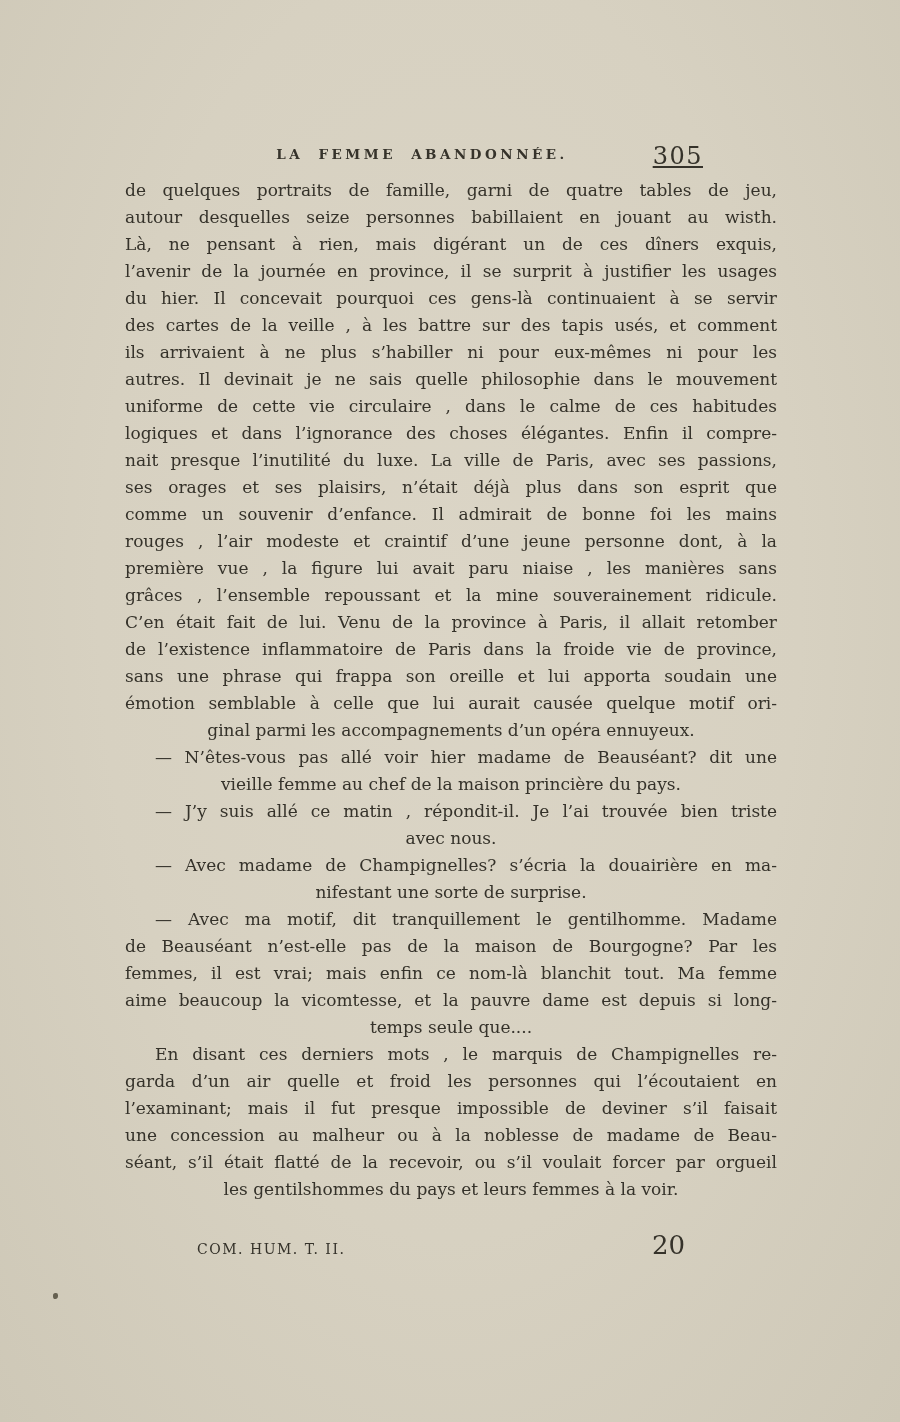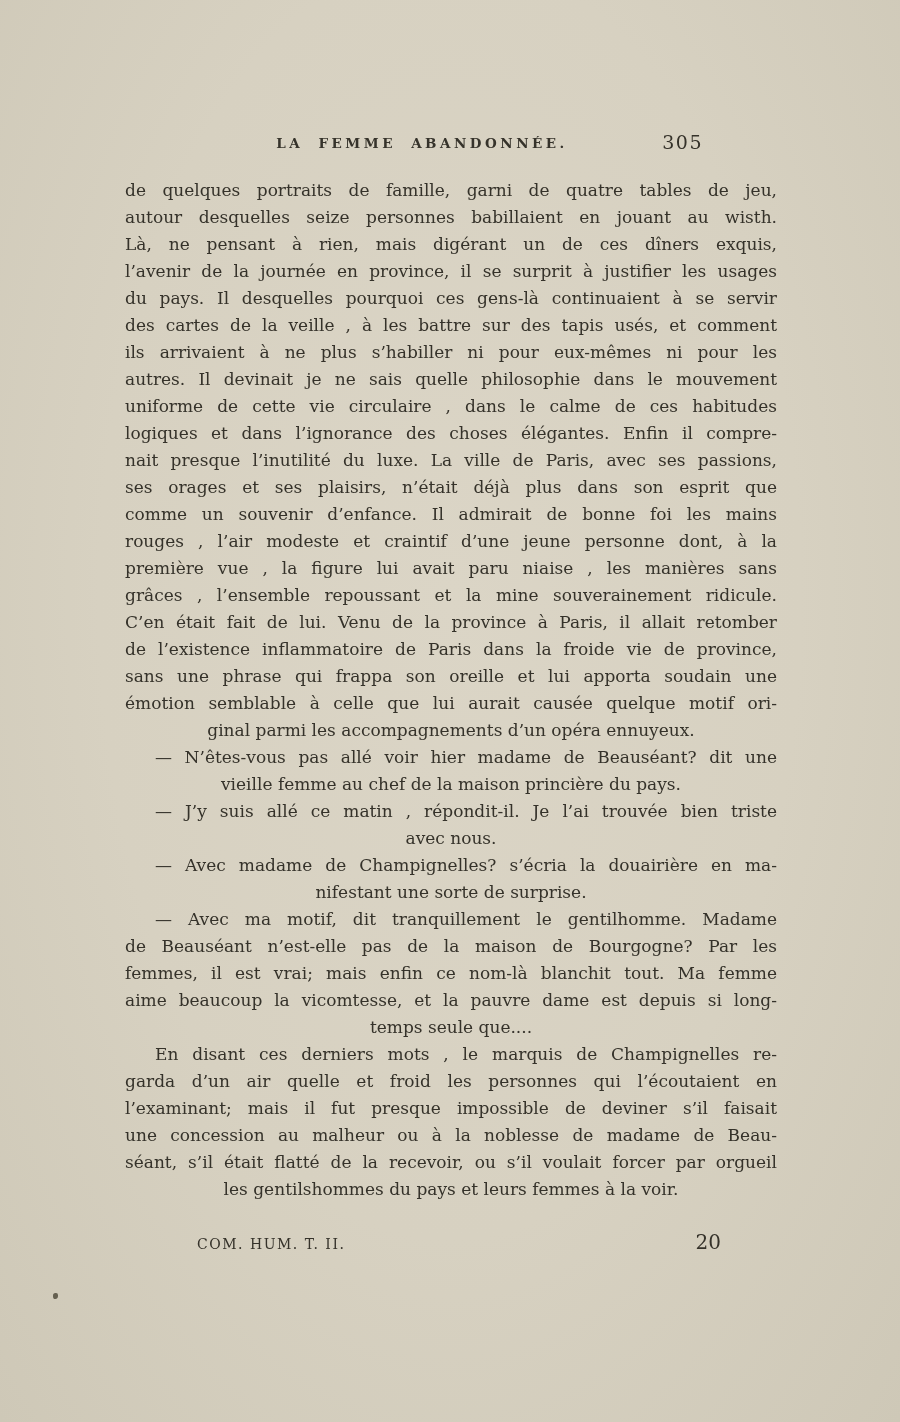--- a/index.html
+++ b/index.html
@@ -14,42 +14,43 @@
   }
   .page {
     position: relative;
     width: 900px;
     height: 1422px;
     background: radial-gradient(ellipse at 50% 42%, #dbd5c6 0%, #d7d1c1 55%, #cec8b7 100%);
     color: #35322a;
   }
   .page-header {
     position: absolute;
-    top: 135px;
+    top: 146px;
     left: 125px;
     width: 652px;
     height: 24px;
   }
   .header-title {
     position: absolute;
     left: 0;
     right: 58px;
     text-align: center;
     font-size: 13.5px;
     font-weight: bold;
     letter-spacing: 3.5px;
     word-spacing: 7px;
     color: #36332b;
   }
   .page-number {
     position: absolute;
     right: 74px;
     top: -4px;
-    font-size: 19px;
+    font-size: 24px;
     letter-spacing: 1.5px;
+    text-decoration: underline;
   }
   .text-block {
     position: absolute;
     top: 177px;
     left: 125px;
     width: 652px;
     font-size: 17px;
     line-height: 27px;
   }
   .para {
@@ -76,22 +77,22 @@
     justify-content: space-between;
     padding: 0;
     box-sizing: border-box;
   }
   .footer-signature {
     margin-left: 72px;
     font-size: 14px;
     letter-spacing: 1.5px;
   }
   .footer-sheet-number {
-    margin-right: 56px;
-    font-size: 20px;
+    margin-right: 92px;
+    font-size: 26px;
   }
   .ink-speck {
     position: absolute;
     left: 53px;
     top: 1293px;
     width: 5px;
     height: 6px;
     background: #4a4536;
     border-radius: 50% 40% 55% 50%;
     opacity: 0.8;
@@ -107,21 +108,21 @@
     <div class="page-number">305</div>
   </div>
 
   <div class="text-block">
 
   <div class="para">
         <div class="line just">de quelques portraits de famille, garni de quatre tables de jeu,</div>
         <div class="line just">autour desquelles seize personnes babillaient en jouant au wisth.</div>
         <div class="line just">Là, ne pensant à rien, mais digérant un de ces dîners exquis,</div>
         <div class="line just">l’avenir de la journée en province, il se surprit à justifier les usages</div>
-        <div class="line just">du pays. Il desquelles pourquoi ces gens-là continuaient à se servir</div>
+        <div class="line just">du hier. Il concevait pourquoi ces gens-là continuaient à se servir</div>
         <div class="line just">des cartes de la veille , à les battre sur des tapis usés, et comment</div>
         <div class="line just">ils arrivaient à ne plus s’habiller ni pour eux-mêmes ni pour les</div>
         <div class="line just">autres. Il devinait je ne sais quelle philosophie dans le mouvement</div>
         <div class="line just">uniforme de cette vie circulaire , dans le calme de ces habitudes</div>
         <div class="line just">logiques et dans l’ignorance des choses élégantes. Enfin il compre-</div>
         <div class="line just">nait presque l’inutilité du luxe. La ville de Paris, avec ses passions,</div>
         <div class="line just">ses orages et ses plaisirs, n’était déjà plus dans son esprit que</div>
         <div class="line just">comme un souvenir d’enfance. Il admirait de bonne foi les mains</div>
         <div class="line just">rouges , l’air modeste et craintif d’une jeune personne dont, à la</div>
         <div class="line just">première vue , la figure lui avait paru niaise , les manières sans</div>

